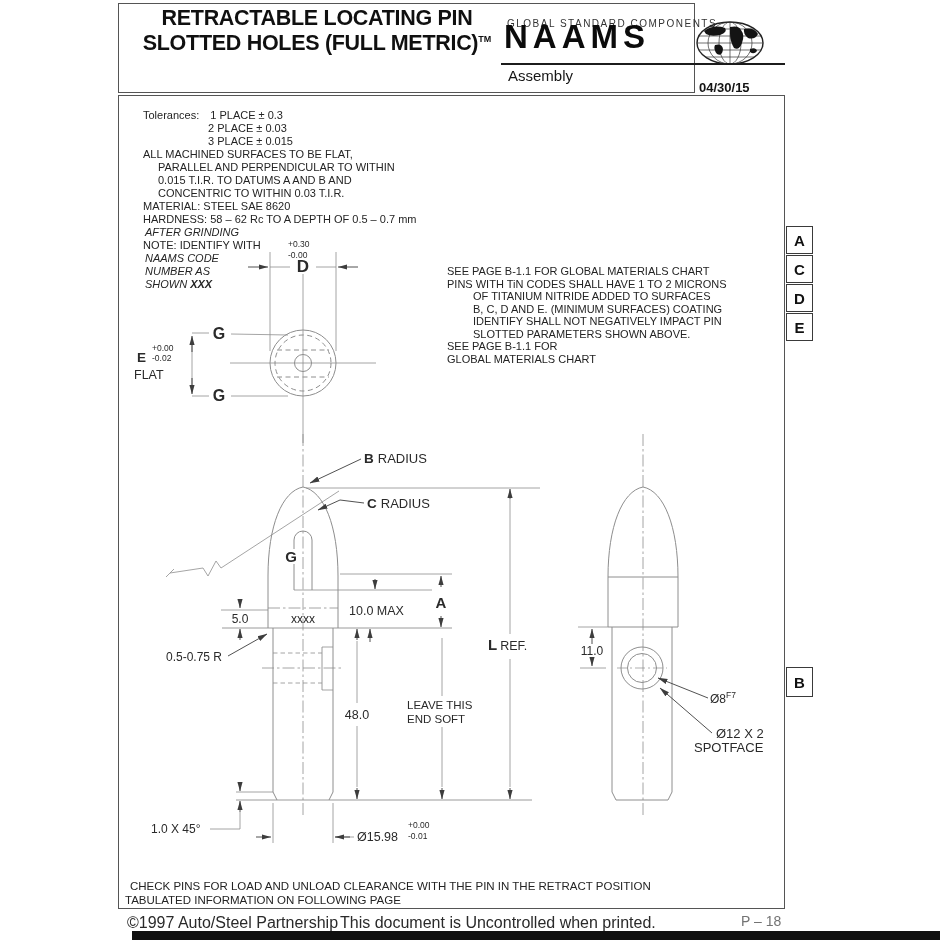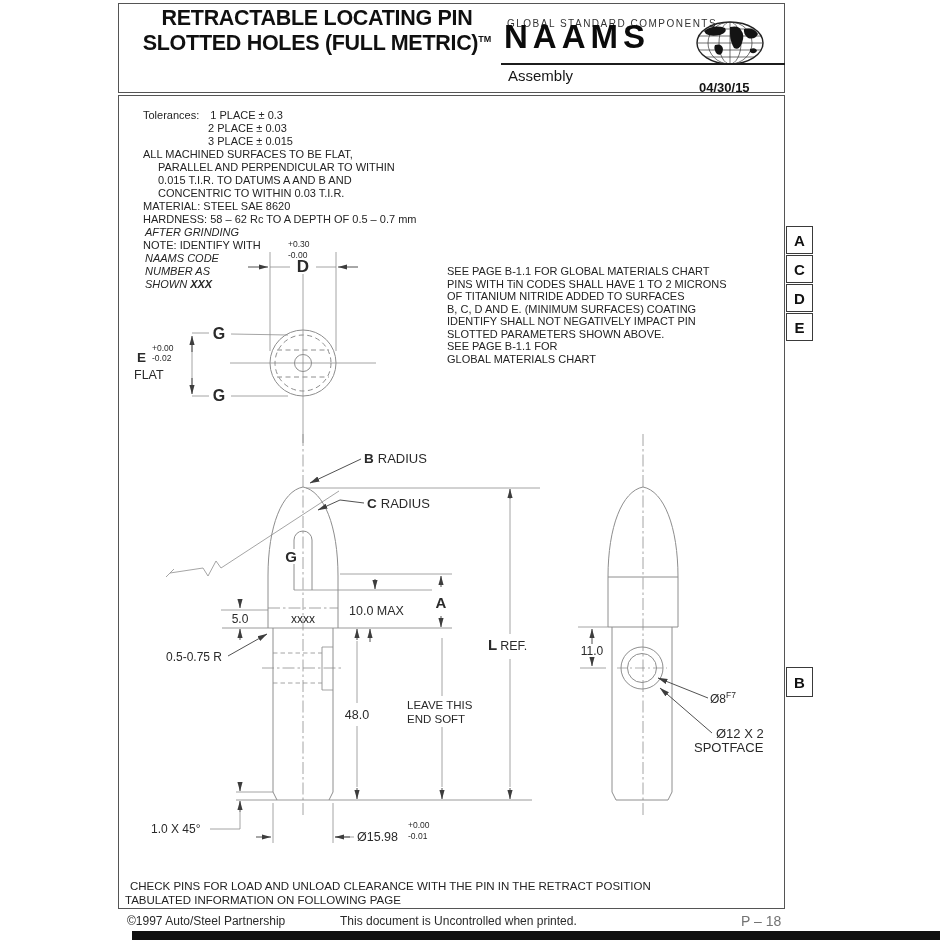--- a/index.html
+++ b/index.html
@@ -1,44 +1,44 @@
 <!DOCTYPE html>
 <html><head>
 <meta charset="utf-8">
 <style>
   html,body{margin:0;padding:0;}
   body{width:940px;height:940px;position:relative;background:#fff;
        font-family:"Liberation Sans",sans-serif;color:#222;overflow:hidden;}
   .abs{position:absolute;}
   
-  #header-box{left:118px;top:3px;width:667px;height:90px;border:1.5px solid #555;box-sizing:border-box;background:#fff;}
+  #header-box{left:118px;top:3px;width:577px;height:90px;border:1.5px solid #555;box-sizing:border-box;background:#fff;}
   .title-wrap{left:8px;top:4px;width:380px;text-align:center;font-weight:bold;
               font-size:21.5px;line-height:20.5px;letter-spacing:-0.3px;color:#101010;white-space:nowrap;}
   .title-wrap sup{font-size:9px;letter-spacing:0;}
   .tagline{left:388px;top:14px;font-size:10px;letter-spacing:1.5px;color:#333;white-space:nowrap;}
   .brand{left:385px;top:11px;font-size:33px;font-weight:bold;letter-spacing:5px;color:#0b0b0b;line-height:44px;}
   .brand-rule{left:382px;top:59px;width:284px;height:2px;background:#1c1c1c;}
   .assembly{left:389px;top:63px;font-size:15px;color:#161616;}
   .rev-date{left:580px;top:76px;font-size:13px;font-weight:bold;color:#141414;
             border-bottom:1.5px solid #141414;padding-bottom:0;}
   
   #main-box{left:118px;top:95px;width:667px;height:814px;border:1.5px solid #555;box-sizing:border-box;background:#fff;}
   
   .datum{width:27px;height:28px;border:1.5px solid #3a3a3a;box-sizing:border-box;background:#fff;
          display:flex;align-items:center;justify-content:center;font-weight:bold;font-size:15px;color:#111;}
   
   .noteblock{font-size:11px;line-height:13px;color:#242424;white-space:nowrap;}
   .matblock{font-size:11px;line-height:12.5px;color:#242424;white-space:nowrap;}
   .ind-a{margin-left:65px;}
   .ind-b{margin-left:15px;}
   .ind-c{margin-left:2px;font-style:italic;}
-  .ind-r{margin-left:0;}
+  .ind-r{margin-left:26px;}
   .noteblock b{margin-left:3px;}
   .checknote{font-size:11.5px;color:#242424;white-space:nowrap;}
-  .footer-t{font-size:12px;color:#2a2a2a;white-space:nowrap;}
+  .footer-t{font-size:16px;color:#2a2a2a;white-space:nowrap;}
   .pageno{font-size:14px;color:#737373;}
   #bottombar{left:132px;top:931px;width:808px;height:9px;background:#101010;}
   
   #drawing{left:0;top:0;width:940px;height:940px;}
   #drawing text{font-family:"Liberation Sans",sans-serif;fill:#2a2a2a;}
   .t8{font-size:8.5px;}
   .t11{font-size:11.5px;}
   .t12{font-size:12px;}
   .t125{font-size:12.5px;}
   .t13{font-size:13px;}

